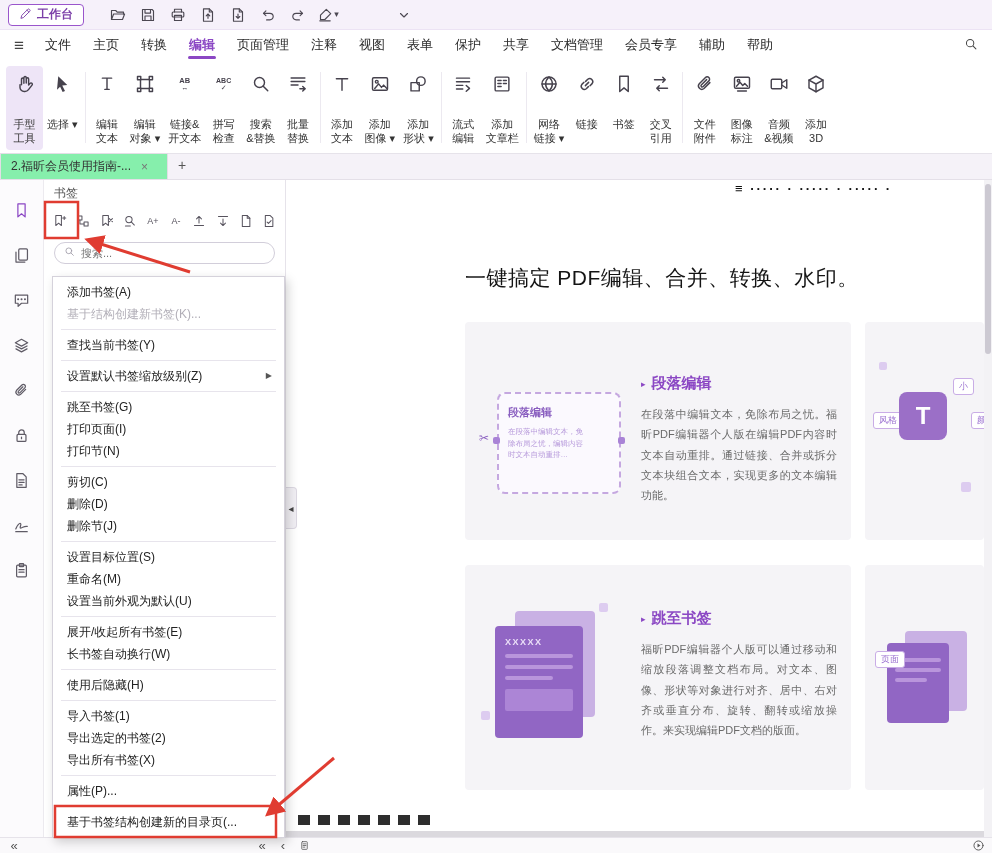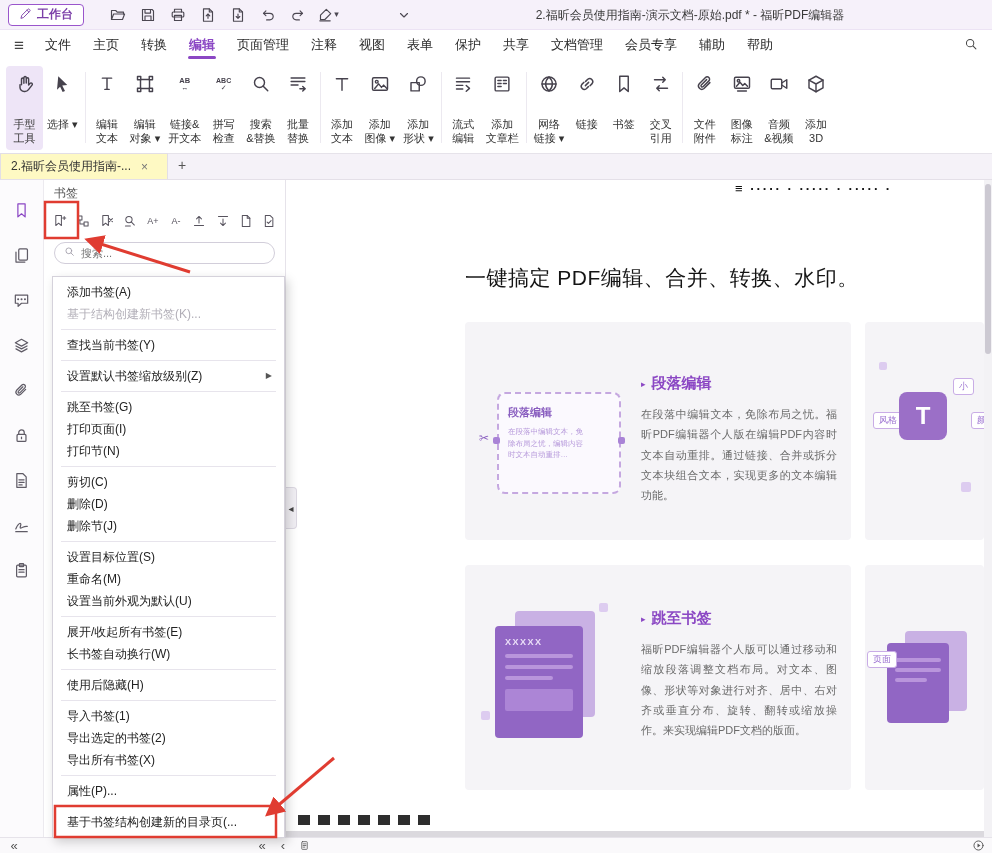--- a/index.html
+++ b/index.html
@@ -31,21 +31,21 @@
 .ribbon{position:absolute;top:60px;left:0;right:0;height:94px;background:#fff;border-bottom:1px solid #E6E3EA;display:flex;align-items:flex-start;padding:6px 6px 0}
 .rgroup{display:flex}
 .rsep{width:1px;align-self:stretch;margin:6px 3px 10px;background:#ECE9F0}
 .rtool{display:flex;flex-direction:column;align-items:center;gap:21px;padding:6px 4px 4px;min-width:37px;border-radius:4px;color:#46424d;cursor:pointer}
 .rtool.active{background:#EEE5F7}
 .rtool .ric{height:24px;display:flex;align-items:center;justify-content:center}
 .rtool .rlb{font-size:11px;line-height:1.3;text-align:center;white-space:pre-line;color:#333}
 
 
 .tabbar{position:absolute;top:154px;left:0;right:0;height:26px;background:#F5F2F8;border-bottom:1px solid #E4E0E8;display:flex;align-items:flex-end}
-.tab{height:26px;background:#fef9c3;border:1px solid #E2DEE6;border-bottom:none;display:flex;align-items:center;gap:10px;padding:0 10px;font-size:12px;color:#333;min-width:168px;cursor:pointer}
+.tab{height:26px;background:#86efac;border:1px solid #E2DEE6;border-bottom:none;display:flex;align-items:center;gap:10px;padding:0 10px;font-size:12px;color:#333;min-width:168px;cursor:pointer}
 .tab-label{white-space:nowrap}
 .tab-close{color:#777;font-size:12px;cursor:pointer}
 .tab-add{width:28px;line-height:25px;text-align:center;color:#555;cursor:pointer}
 
 
 .leftstrip{position:absolute;left:0;top:180px;width:44px;bottom:16px;background:#FCFBFD;border-right:1px solid #ECEAEF;display:flex;flex-direction:column;align-items:center;padding-top:18px;gap:21px}
 .ls-btn{width:26px;height:24px;display:flex;align-items:center;justify-content:center;color:#5f5b66;cursor:pointer}
 .ls-btn.active{color:#8B47C4}
 
 
@@ -99,21 +99,21 @@
 .d3{width:9px;height:9px;left:-14px;top:100px}
 .d4{width:9px;height:9px;left:104px;top:-8px}
 .pill{display:inline-block;border:1px solid #C9ADE6;color:#9A6FD0;font-size:9px;padding:1px 5px;border-radius:3px;background:#fff;position:absolute;white-space:nowrap}
 .p-fengge{left:8px;top:90px}
 .p-xiao{left:88px;top:56px}
 .p-yanse{left:106px;top:90px}
 .tsq{position:absolute;left:34px;top:70px;width:48px;height:48px;background:#9B6FC7;border-radius:8px;color:#fff;font-size:24px;font-weight:700;display:flex;align-items:center;justify-content:center}
 .pg-back{position:absolute;left:40px;top:66px;width:62px;height:80px;background:#C9B1E4;border-radius:4px}
 .pg-front{position:absolute;left:22px;top:78px;width:62px;height:80px;background:#9166C4;border-radius:4px;padding:9px 8px}
 .pg-front .bar{margin-top:6px}
-.p-yemian{left:2px;top:86px}
+.p-yemian{left:10px;top:86px}
 .clip-frag{position:absolute;left:12px;top:635px;width:132px;height:10px;background:repeating-linear-gradient(90deg,#2e2e2e 0 12px,transparent 12px 20px)}
 .vscroll{position:absolute;right:0;top:0;bottom:0;width:8px;background:#F3F2F5}
 .vthumb{position:absolute;left:1px;top:4px;width:6px;height:170px;background:#CCC9D2;border-radius:3px}
 .graybottom{position:absolute;left:0;right:8px;bottom:0;height:6px;background:#DBD9DE}
 
 
 .statusbar{position:absolute;left:0;right:0;bottom:0;height:16px;background:#FAF9FB;border-top:1px solid #E6E3EA;display:flex;align-items:center;padding:0 6px;color:#555}
 .sb-btn{display:inline-flex;align-items:center;justify-content:center;min-width:16px;cursor:pointer;color:#555}
 .sb-group{margin-left:232px;display:inline-flex;gap:5px;align-items:center}
 .sb-spacer{flex:1}
@@ -207,21 +207,20 @@
           <span class="ic" style="font-size: 9px;">▾</span>
         </div>
         <div class="tb-btn">
           <span class="ic">
             <svg viewBox="0 0 16 16" width="16" height="16">
               <path d="M4.5 6.5L8 10l3.5-3.5"></path>
             </svg>
           </span>
         </div>
       </div>
-    <div class="tb-title">2.福昕会员使用指南-演示文档-原始.pdf * - 福昕PDF编辑器</div>
   </div>
 
   <div class="menubar">
     <div class="menu-burger"><span><span class="ic" style="font-size: 17px;">≡</span></span></div>
     <div id="menu-items" class="menu-items">
         <div class="menu-item">文件</div>
         <div class="menu-item">主页</div>
         <div class="menu-item">转换</div>
         <div class="menu-item active">编辑</div>
         <div class="menu-item">页面管理</div>

